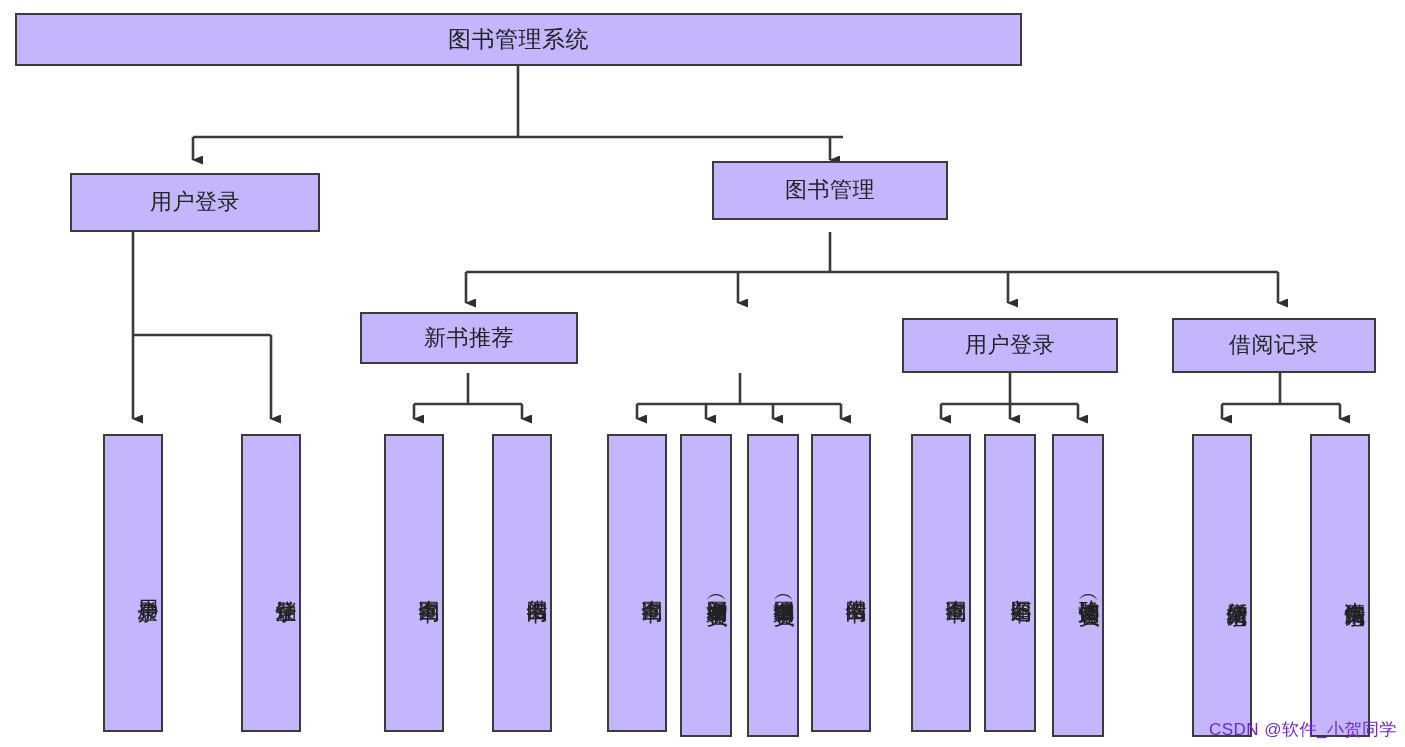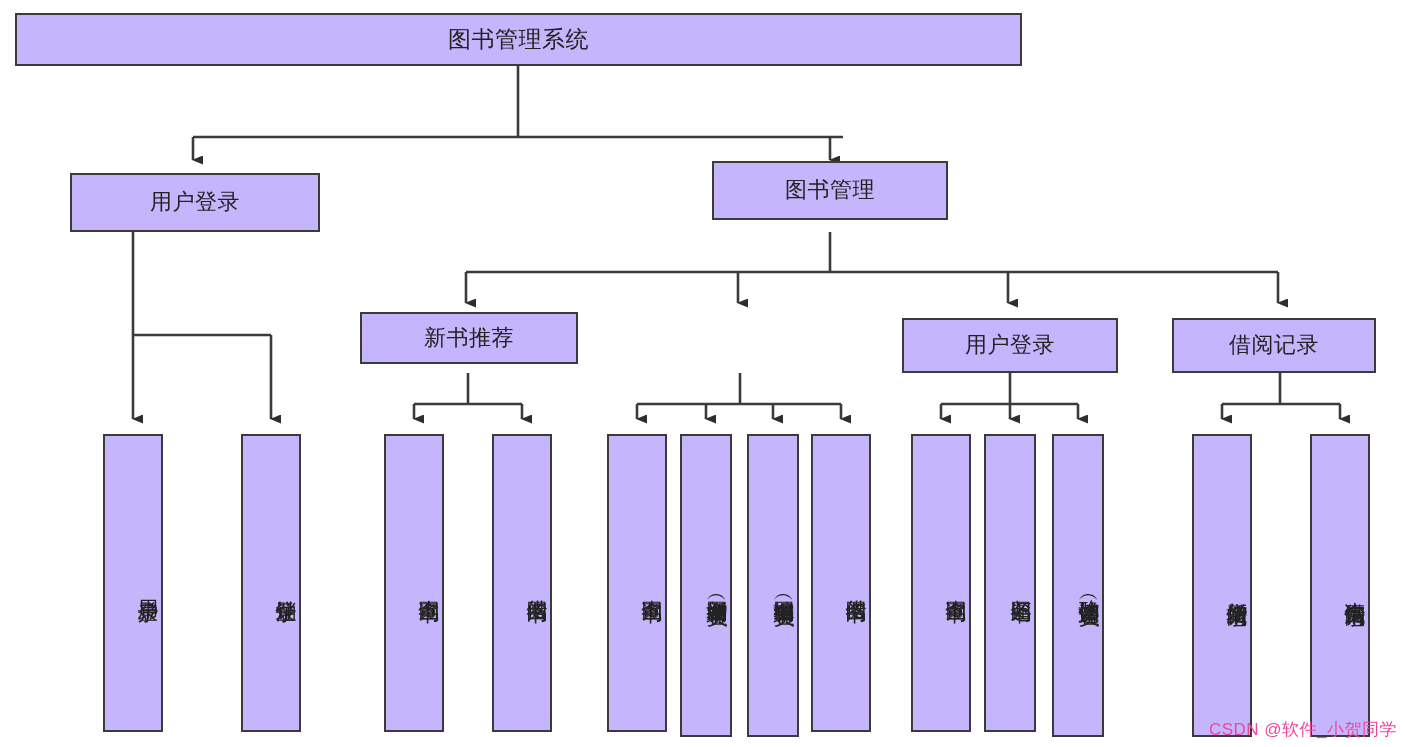--- a/index.html
+++ b/index.html
@@ -52,21 +52,21 @@
     top: 0;
     width: 1405px;
     height: 747px;
     pointer-events: none;
   }
   .watermark {
     position: absolute;
     right: 8px;
     bottom: 6px;
     font-size: 17px;
-    color: #ec4899;
+    color: #6d28d9;
     letter-spacing: 0.5px;
     white-space: nowrap;
   }
 </style>
 </head>
 <body>
 
 <div id="canvas">
 
   <svg class="edges" viewBox="0 0 1405 747" xmlns="http://www.w3.org/2000/svg">

